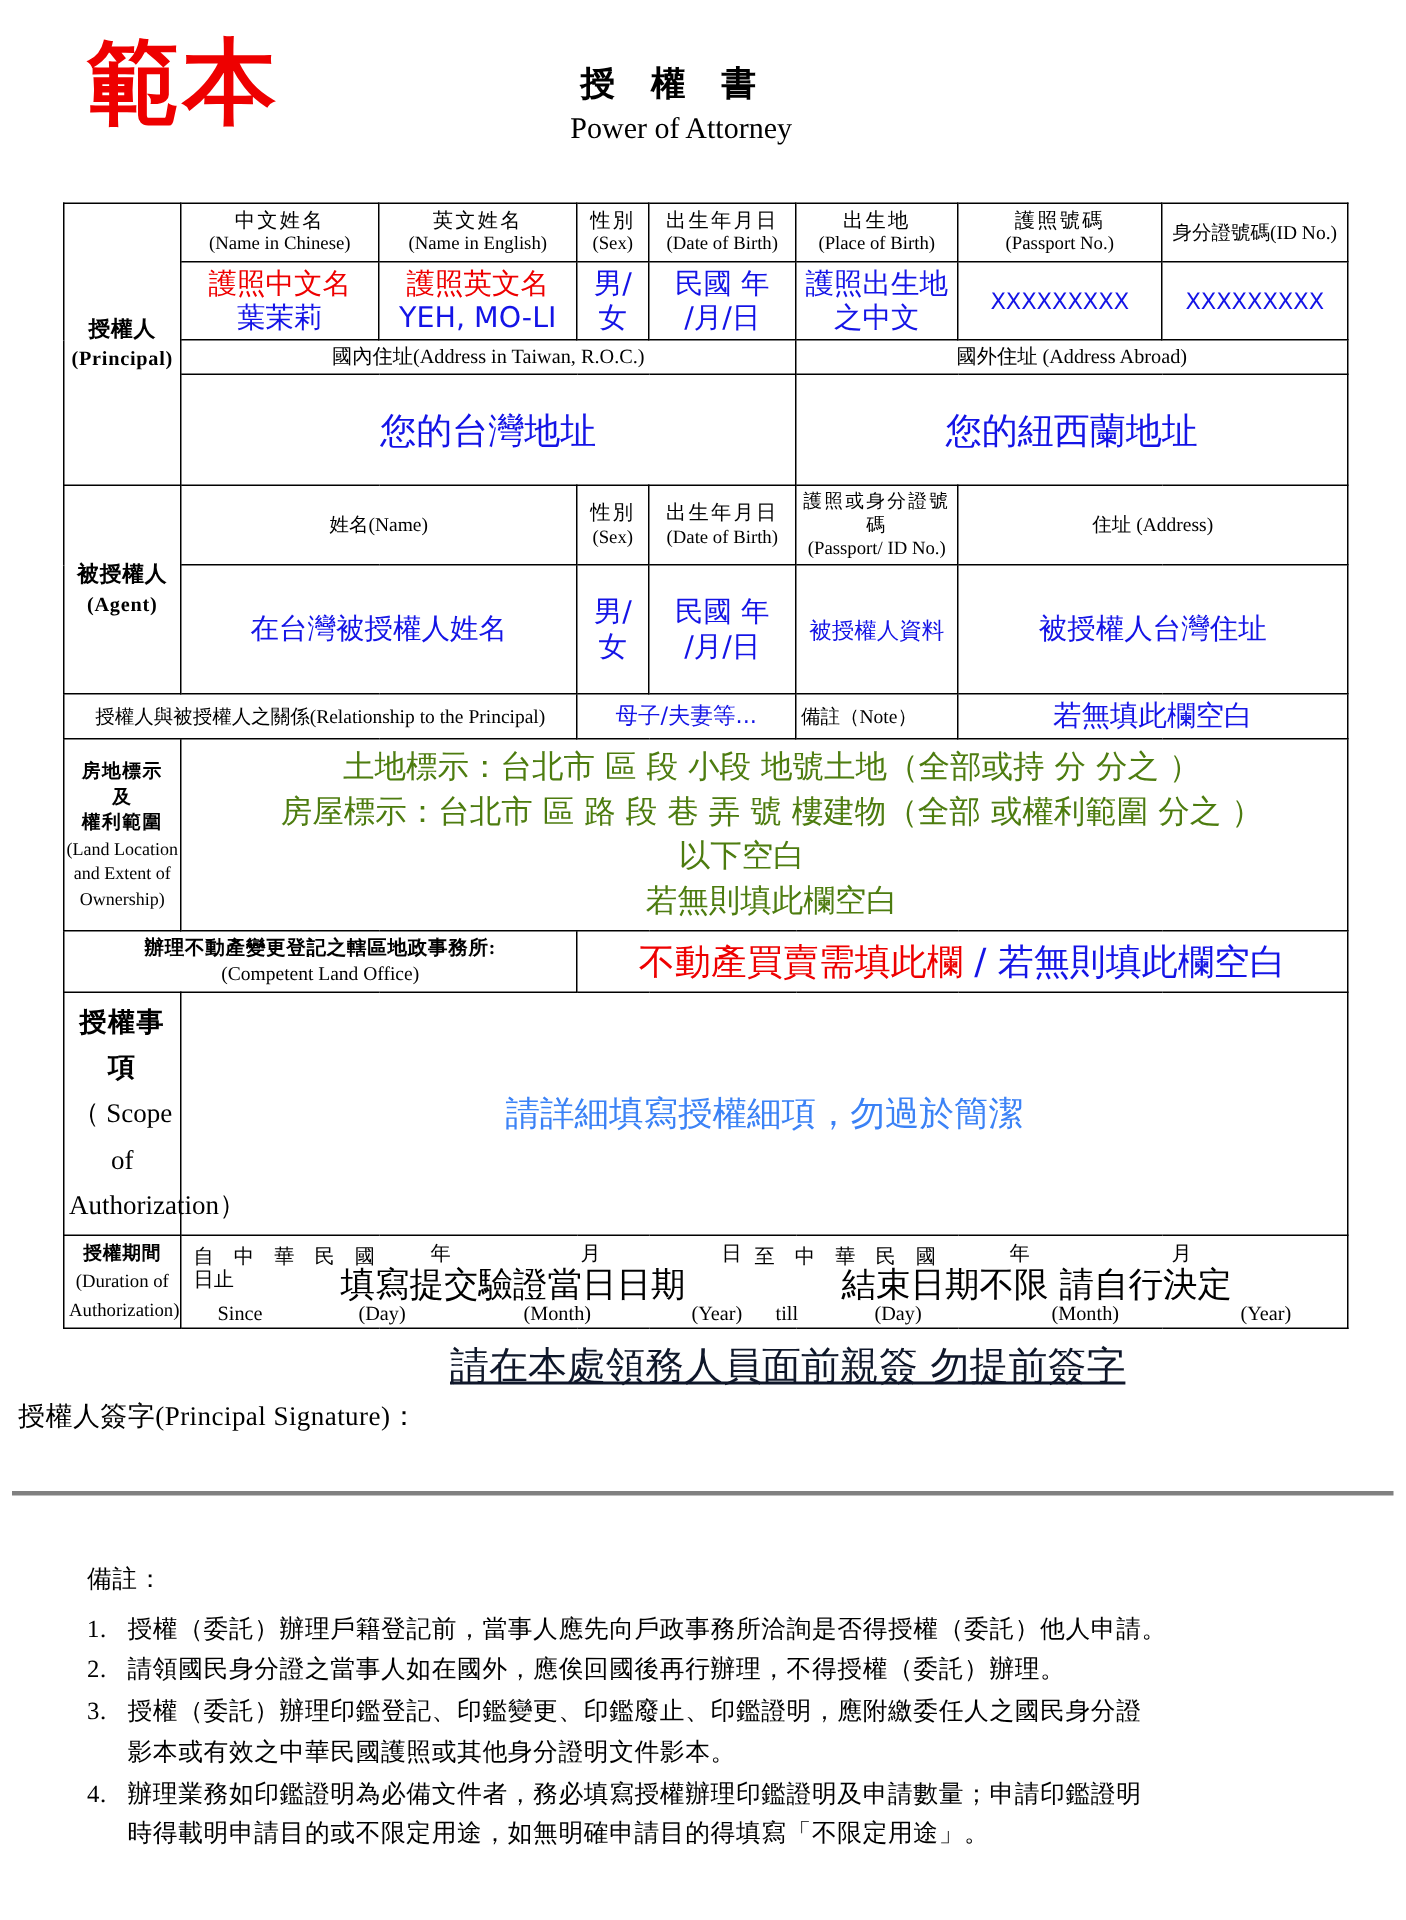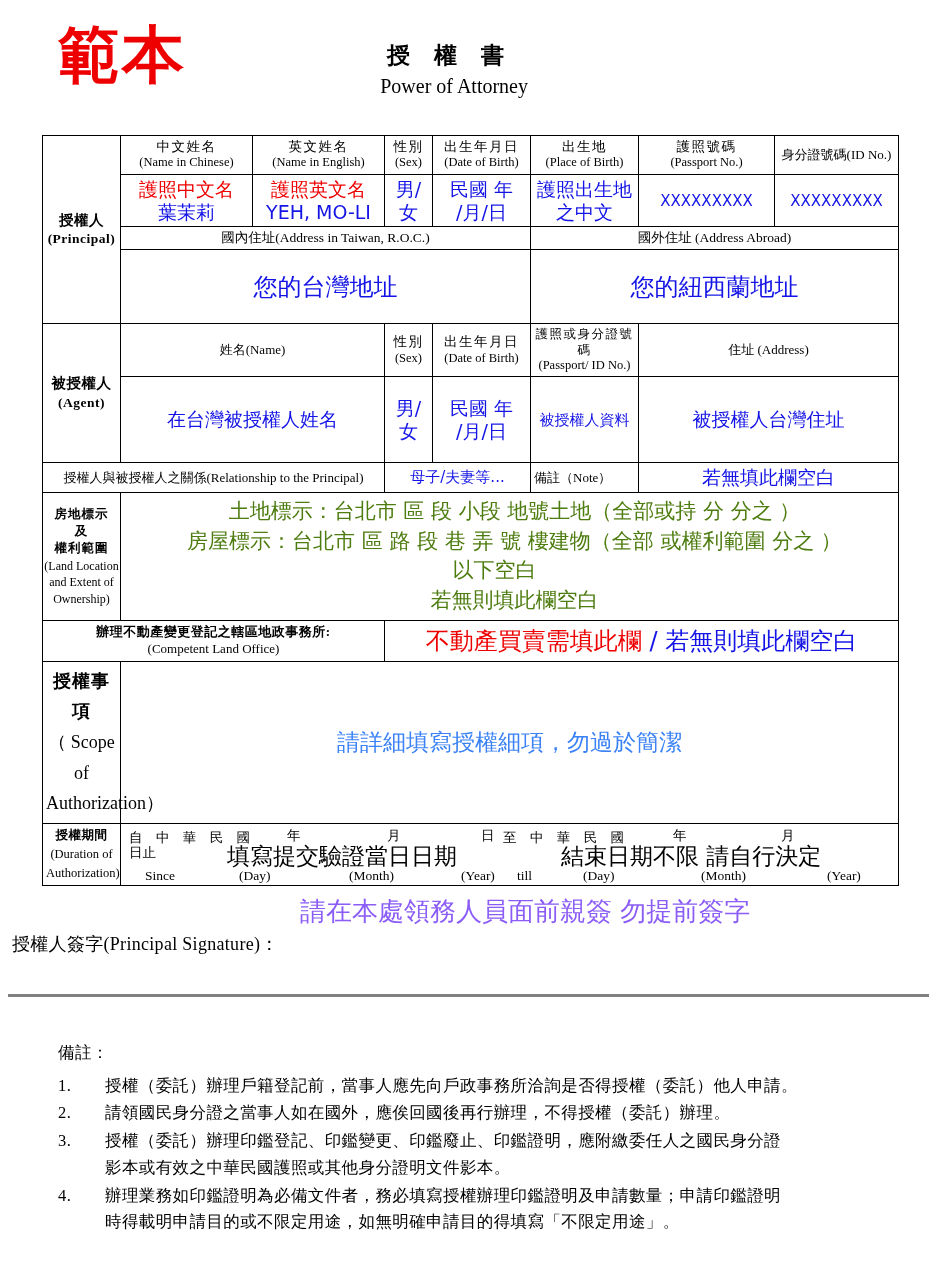--- a/index.html
+++ b/index.html
@@ -217,24 +217,25 @@
     white-space: nowrap;
   }
   .sig-lines {
     position: absolute;
     left: 300px;
     top: 0;
     width: 620px;
   }
   .sig-line1 {
     font-family: "DejaVu Sans", sans-serif;
-    color: #8b5cf6;
+    color: #0f172a;
     font-size: 26px;
     line-height: 1.3;
     white-space: nowrap;
+    text-decoration: underline;
   }
   .sig-line2 {
     font-family: "DejaVu Sans", sans-serif;
     color: #1414e6;
     font-size: 26px;
     line-height: 1.3;
     white-space: nowrap;
     margin-top: 4px;
     margin-left: -28px;
   }
@@ -259,21 +260,21 @@
   }
   .notes-title { margin-bottom: 6px; }
   .note-item {
     display: flex;
     margin-bottom: 1px;
   }
   .note-num {
     width: 27px;
     flex: 0 0 27px;
   }
-  .note-text { flex: 1 1 auto; margin-left: 20px; }
+  .note-text { flex: 1 1 auto; }
   .note-text .l2 { display: block; }
 </style>
 </head>
 <body>
 
 <div class="header">
   <div class="stamp-sample">範本</div>
   <div class="title-block">
     <div class="title-cn">授權書</div>
     <div class="title-en">Power of Attorney</div>

